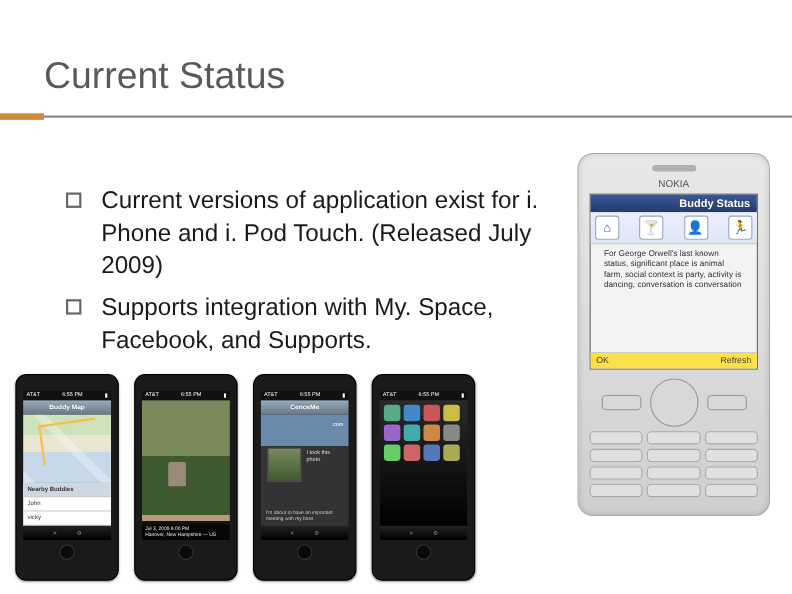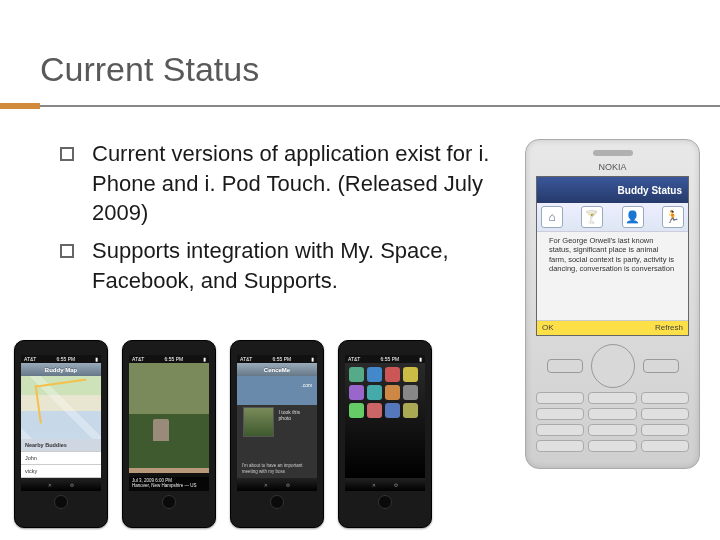--- a/index.html
+++ b/index.html
@@ -38,20 +38,21 @@
   .body-area {
     display: flex;
     padding: 30px 20px 0 60px;
   }
   .bullets {
     flex: 1;
     font-size: 22px;
     color: #1a1a1a;
     line-height: 1.35;
     padding-right: 10px;
+    margin-top: 28px;
   }
   .bullet {
     display: flex;
     margin-bottom: 8px;
   }
   .bullet-marker {
     width: 14px;
     height: 14px;
     border: 2px solid #666;
     margin-top: 8px;
@@ -87,21 +88,21 @@
     height: 160px;
     background: #f3f3f3;
     border: 1px solid #666;
     display: flex;
     flex-direction: column;
     font-size: 8px;
   }
   .nokia-titlebar {
     background: linear-gradient(#3a579a, #263a6a);
     color: #fff;
-    height: 26px;
+    height: 16px;
     display: flex;
     align-items: center;
     justify-content: flex-end;
     padding: 0 6px;
     font-size: 10px;
     font-weight: bold;
   }
   .nokia-iconrow {
     display: flex;
     justify-content: space-between;

